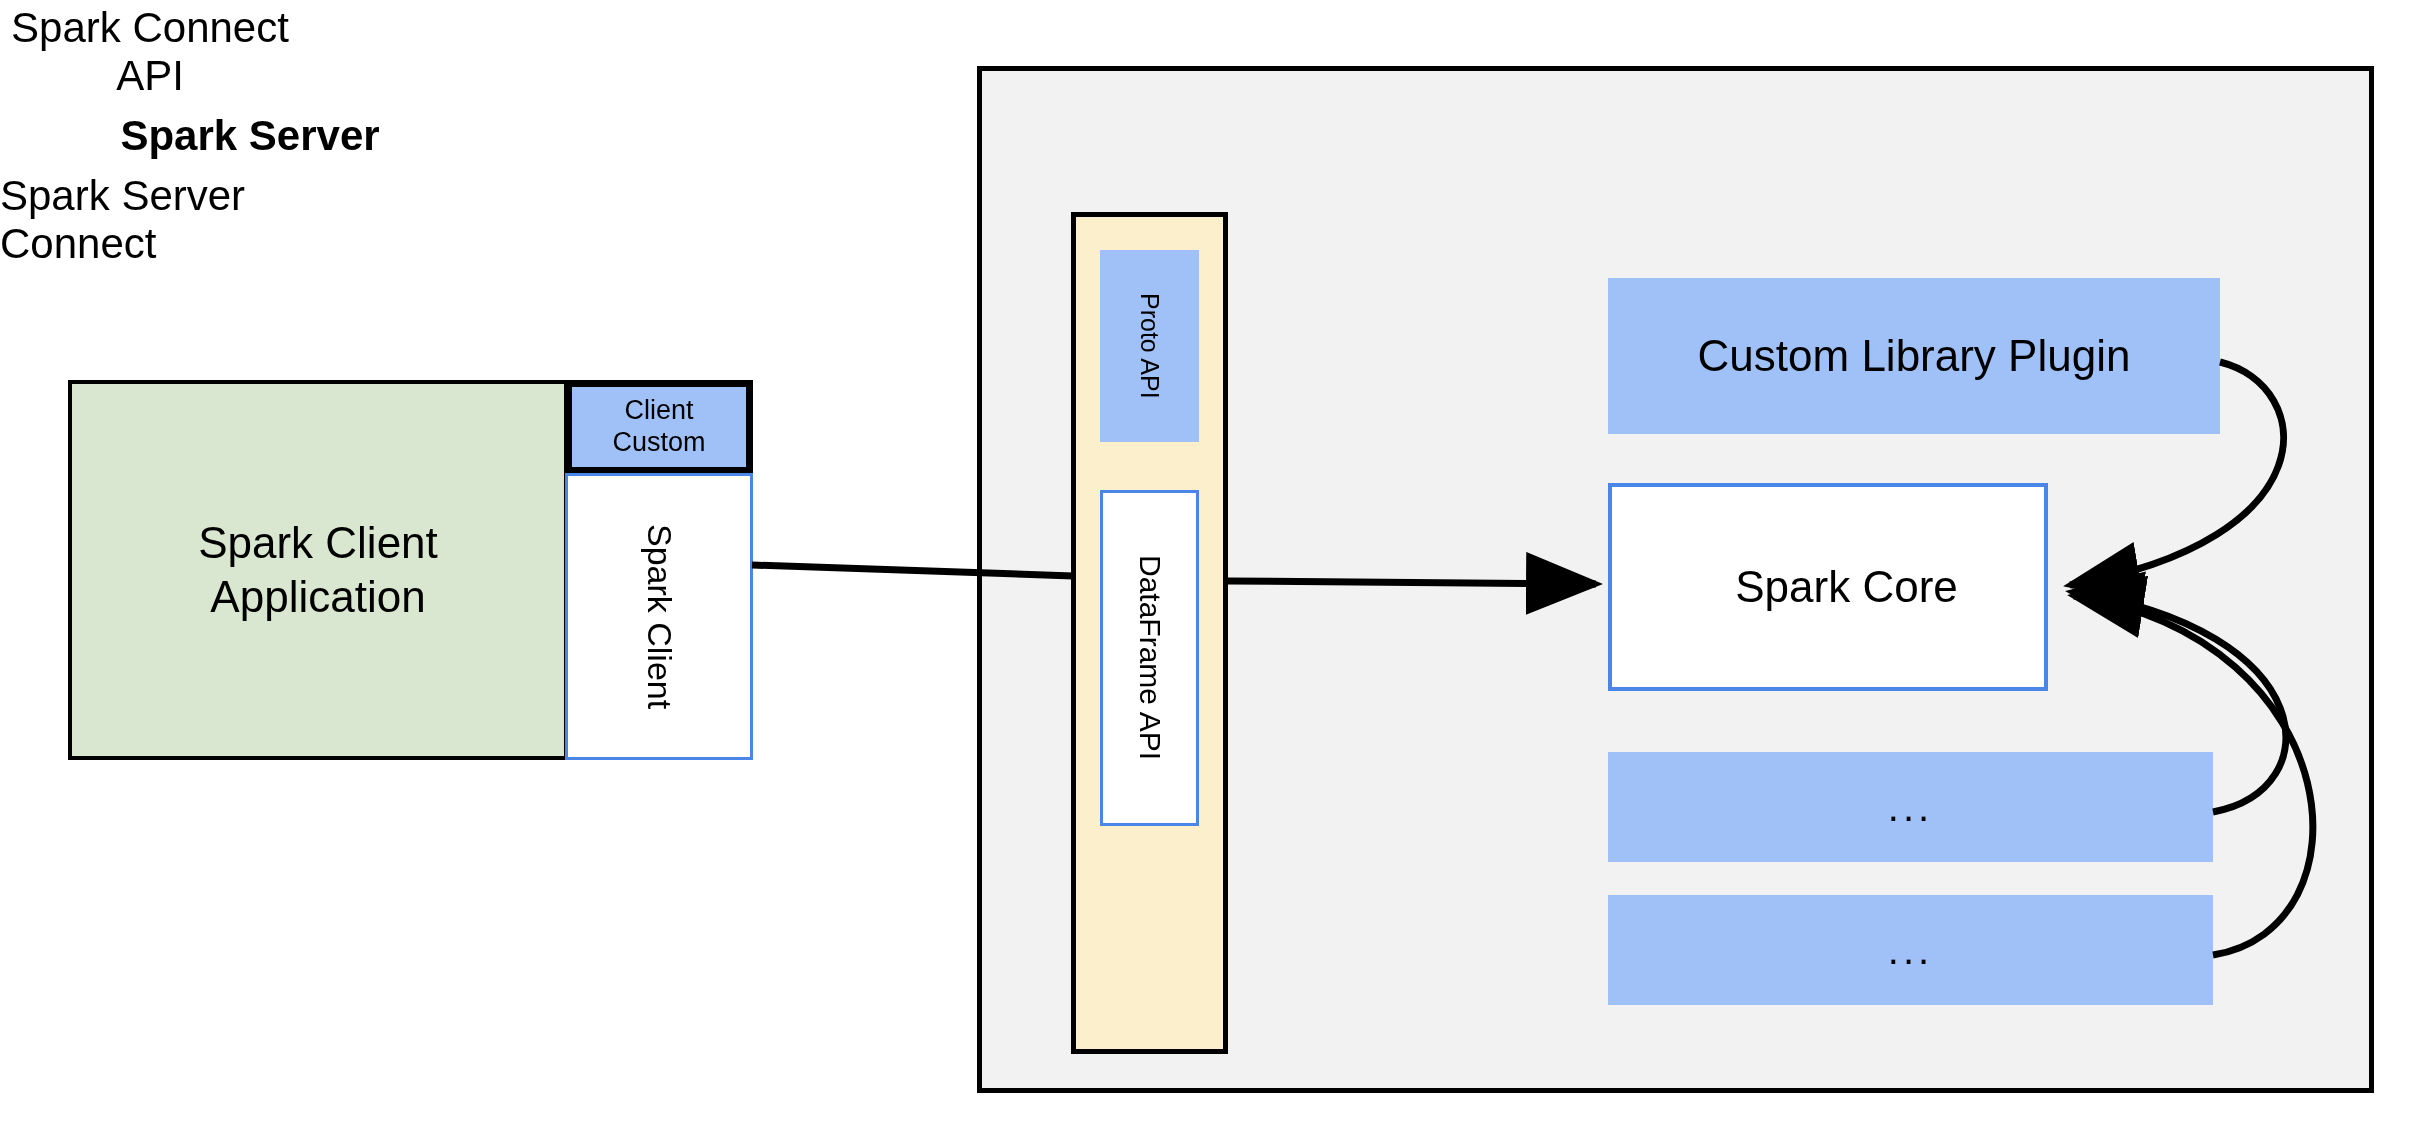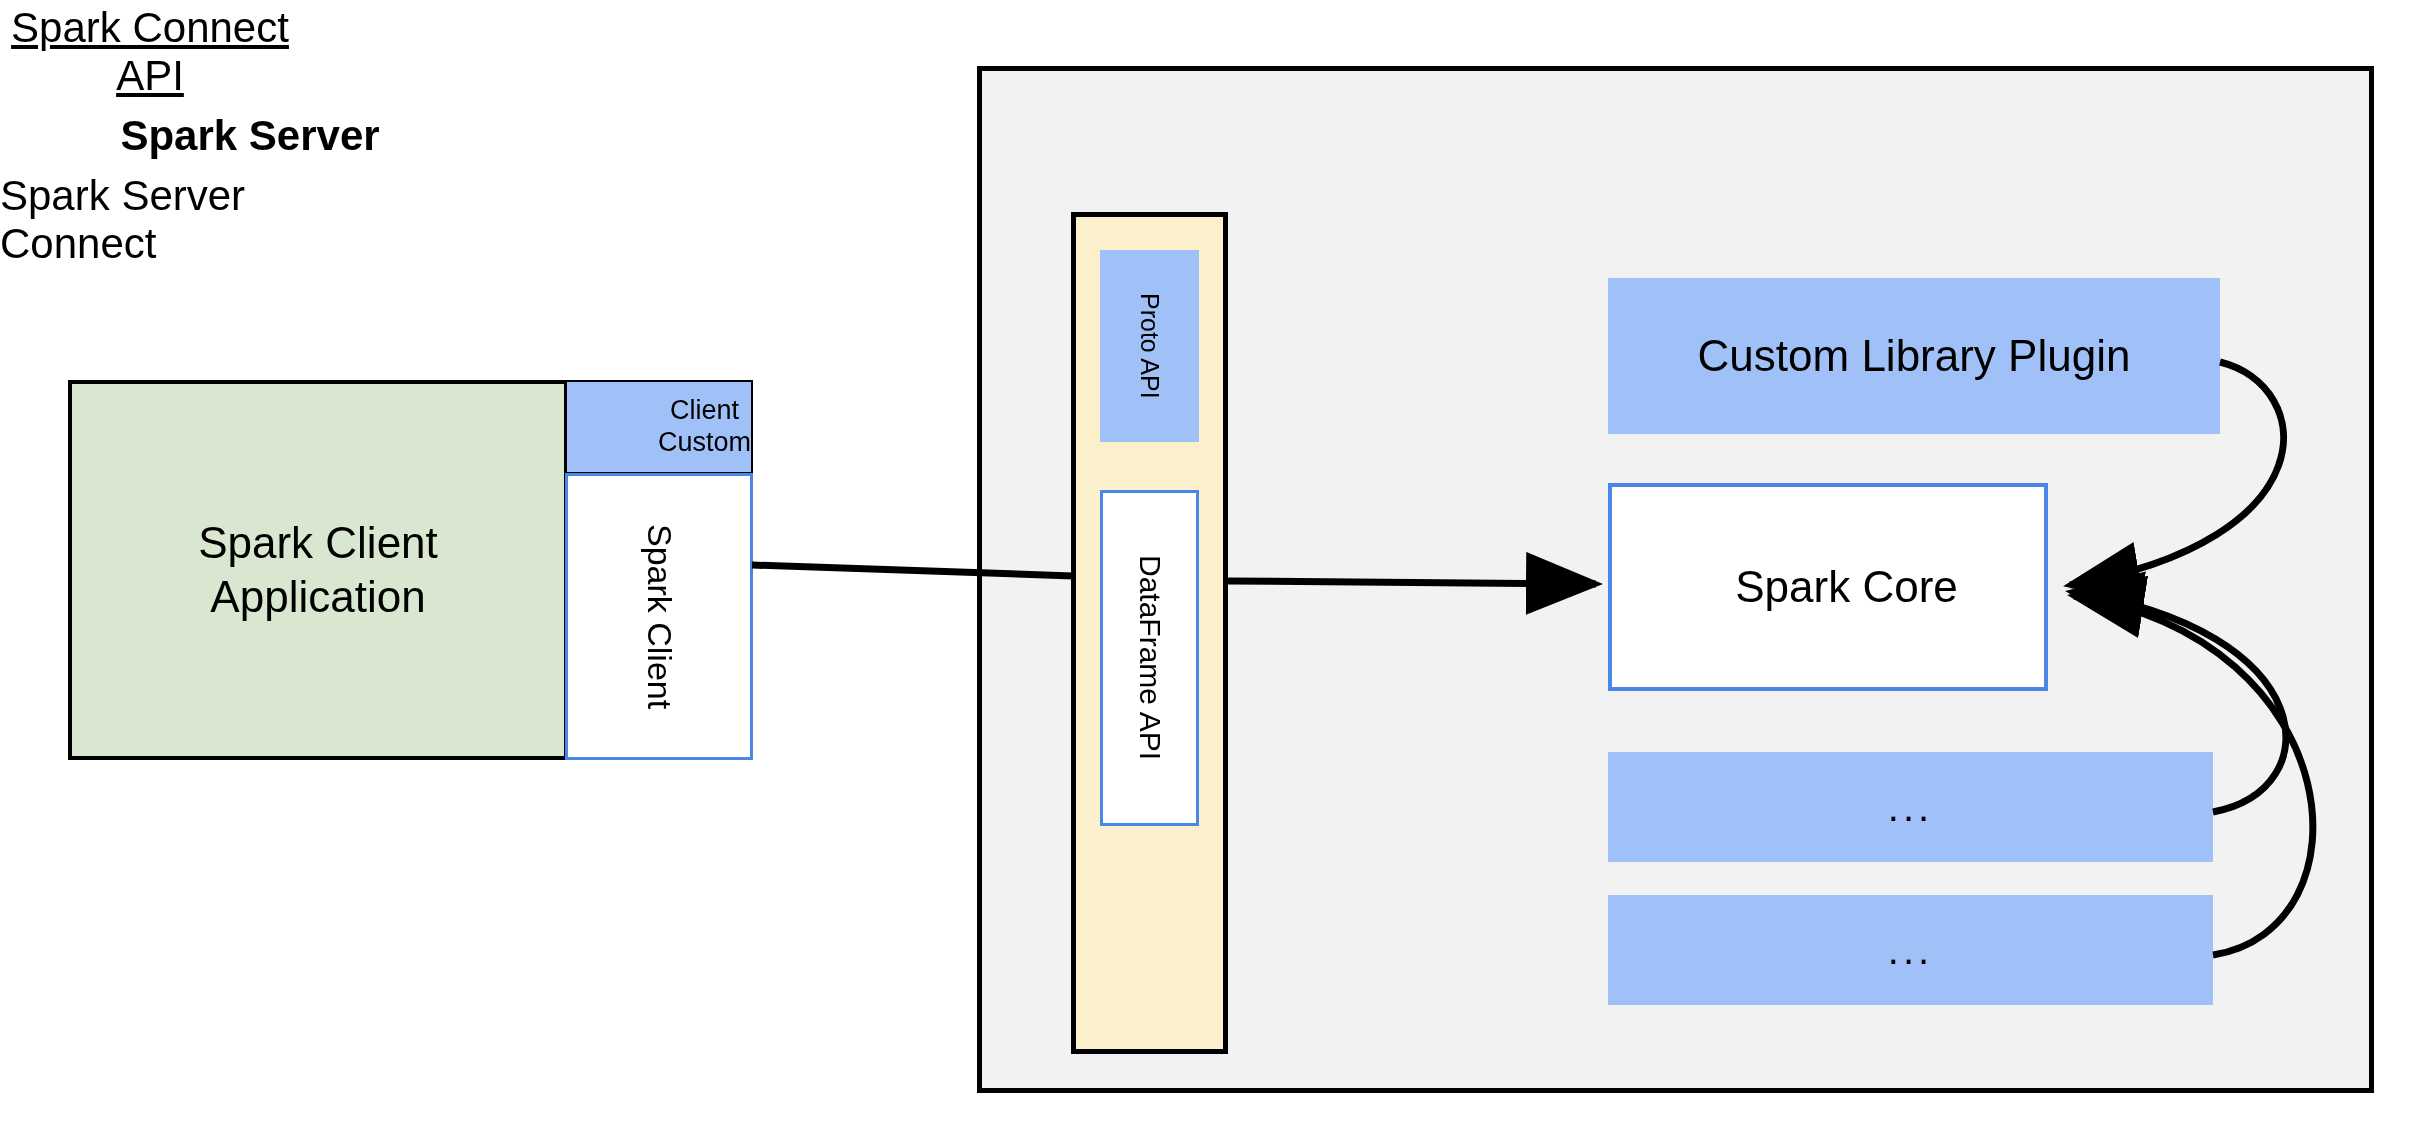--- a/index.html
+++ b/index.html
@@ -4,30 +4,30 @@
 <style>
   html,body{margin:0;padding:0;background:#ffffff;}
   body{font-family:"Liberation Sans", sans-serif;}
   #canvas{position:relative;width:2435px;height:1135px;background:#ffffff;overflow:hidden;}
   .box{position:absolute;box-sizing:border-box;display:flex;align-items:center;justify-content:center;text-align:center;color:#000000;}
 
   
   #client-app{left:68px;top:380px;width:500px;height:380px;background:#D9E7D0;border:4px solid #000000;}
   #client-app .lbl{font-size:44px;line-height:1.22;}
 
-  #client-package{left:565px;top:380px;width:188px;height:94px;background:#A0C1F7;border:2px solid #000000;justify-content:flex-end;}
+  #client-package{left:565px;top:380px;width:188px;height:94px;background:#A0C1F7;border:7px solid #000000;}
   #client-package .lbl{font-size:27px;line-height:1.18;}
 
   #spark-client{left:565px;top:473px;width:188px;height:287px;background:#ffffff;border:3px solid #4A86E8;}
   #spark-client .lbl{font-size:34px;writing-mode:vertical-rl;text-orientation:mixed;white-space:nowrap;}
 
   
   #server-container{left:977px;top:66px;width:1397px;height:1027px;background:#F2F2F2;border:5px solid #000000;}
 
-  #connect-api-label{left:1012px;top:64px;width:300px;height:108px;display:block;text-align:center;font-size:42px;line-height:1.14;padding-top:4px;text-decoration:underline;}
+  #connect-api-label{left:1012px;top:64px;width:300px;height:108px;display:block;text-align:center;font-size:42px;line-height:1.14;padding-top:4px;}
 
   #connect-column{left:1071px;top:212px;width:157px;height:842px;background:#FCEFCB;border:5px solid #000000;}
 
   #proto-api{left:1100px;top:250px;width:99px;height:192px;background:#A0C1F7;}
   #proto-api .lbl{font-size:25px;writing-mode:vertical-rl;text-orientation:mixed;white-space:nowrap;}
 
   #dataframe-api{left:1100px;top:490px;width:99px;height:336px;background:#ffffff;border:3px solid #4A86E8;}
   #dataframe-api .lbl{font-size:30px;writing-mode:vertical-rl;text-orientation:mixed;white-space:nowrap;}
 
   #server-library-label{left:1248px;top:243px;width:340px;height:110px;display:block;text-align:left;font-size:42px;line-height:1.14;}

